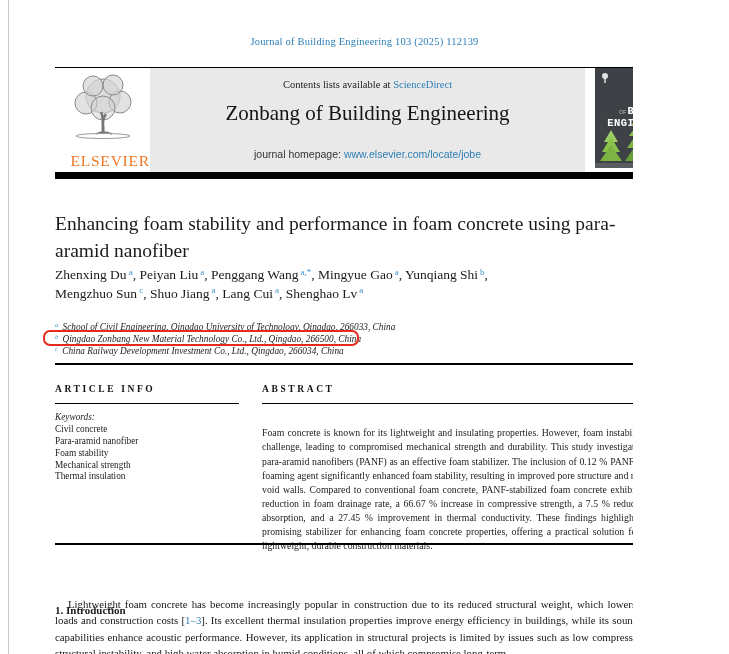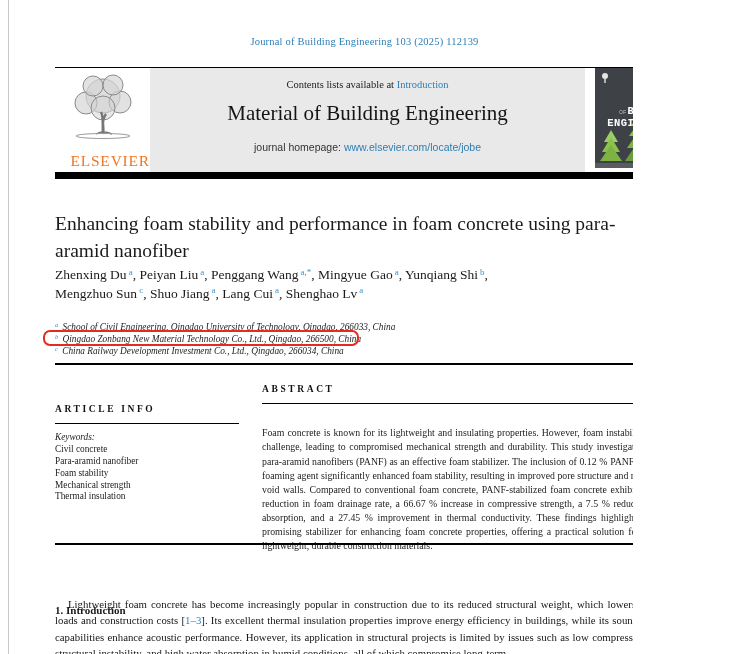--- a/index.html
+++ b/index.html
@@ -16,21 +16,21 @@
   .header-rule-top{height:1px;background:#000;}
   .header-row{display:flex;height:104px;}
   .logo-box{width:95px;background:#fff;position:relative;}
   .logo-box svg{display:block;margin:2px auto 0;}
   .elsevier-word{position:absolute;left:0;bottom:2px;width:100%;text-align:right;
                  color:#ef7622;font-size:15.5px;letter-spacing:.8px;}
   .banner{flex:1;background:#e9e9e9;text-align:center;padding-top:11px;box-sizing:border-box;}
   .contents-line{font-size:10.5px;color:#222;}
   .journal-title{font-size:21px;color:#151515;margin-top:11px;}
   .homepage-line{font-family:"Liberation Sans","DejaVu Sans",sans-serif;font-size:10.5px;
-                 color:#333;margin-top:15px;}
+                 color:#333;margin-top:22px;}
   .link{color:#2d7fb5;text-decoration:none;cursor:pointer;}
   .cover-box{width:90px;height:100px;margin-left:10px;background:#3e4246;position:relative;
              font-family:"Liberation Sans","DejaVu Sans",sans-serif;overflow:hidden;}
   .cover-mark{position:absolute;top:4px;left:5px;}
   .cover-titles{position:absolute;top:20px;left:0;width:86px;text-align:right;color:#fff;line-height:11px;}
   .cover-journal-of{font-size:4.5px;color:#cfd2d4;letter-spacing:.4px;margin-right:1px;}
   .cover-big{font-size:10.5px;font-weight:bold;letter-spacing:.4px;font-family:Liberation Mono, monospace;}
   .cover-trees{position:absolute;bottom:5px;left:0;}
   .cover-strip{position:absolute;bottom:0;left:0;width:90px;height:5px;background:#595d60;}
   .header-bar-bottom{height:7px;background:#000;}
@@ -45,21 +45,21 @@
              font-style:italic;line-height:12px;color:#222;}
   .aff-row .sup{font-size:6.5px;top:-3px;margin-left:0;margin-right:2px;}
   .red-box{position:absolute;left:-12px;top:9px;width:316px;height:16px;
            border:2.5px solid #e52b1e;border-radius:7px;box-sizing:border-box;}
 
   
   .rule{position:absolute;left:55px;width:630px;height:1.5px;background:#000;}
   .rule-1{top:363px;} .rule-2{top:543px;}
 
   
-  .info-col{position:absolute;left:55px;top:404px;width:184px;}
+  .info-col{position:absolute;left:55px;top:384px;width:184px;}
   .abs-col{position:absolute;left:262px;top:384px;width:425px;}
   .col-heading{font-size:9.5px;font-weight:bold;letter-spacing:2.6px;color:#111;}
   .col-rule{height:1.4px;background:#000;margin-top:9px;}
   .kw-label{font-style:italic;font-size:9.3px;margin-top:8px;line-height:11.8px;}
   .kw-list{font-size:9.3px;line-height:11.8px;}
   .abs-text{font-size:9.8px;line-height:14.1px;text-align:justify;margin-top:22px;color:#1b1b1b;}
 
   
   .intro-heading{position:absolute;left:55px;top:572px;font-size:11px;font-weight:bold;margin-top:32px;}
   .intro-para{position:absolute;left:55px;top:596px;width:632px;font-size:10.8px;
@@ -87,22 +87,22 @@
             <circle cx="43" cy="38" r="12" fill-opacity="0.55"></circle>
           </g>
           <path d="M43,64 C42,54 44,48 41,42 M43,64 C45,56 40,52 46,44" stroke="#777" stroke-width="2.4" fill="none"></path>
           <path d="M36,64 q7,-4 16,0" stroke="#777" stroke-width="1.4" fill="none"></path>
           <ellipse cx="43" cy="66" rx="27" ry="2.5" fill="none" stroke="#9a9a9a" stroke-width="1"></ellipse>
         </svg>
         <div class="elsevier-word">ELSEVIER</div>
       </div>
 
       <div class="banner">
-        <div class="contents-line"><span>Contents lists available at </span><span class="link">Introduction</span></div>
-        <div class="journal-title">Material of Building Engineering</div>
+        <div class="contents-line"><span>Contents lists available at </span><span class="link">ScienceDirect</span></div>
+        <div class="journal-title">Zonbang of Building Engineering</div>
         <div class="homepage-line"><span>journal homepage: </span><span class="link">www.elsevier.com/locate/jobe</span></div>
       </div>
 
       <div class="cover-box">
         <svg class="cover-mark" width="10" height="12" viewBox="0 0 10 12">
           <circle cx="5" cy="4" r="3" fill="#e3e3e3"></circle>
           <rect x="4.3" y="6" width="1.4" height="5" fill="#e3e3e3"></rect>
         </svg>
         <div class="cover-titles">
           <div><span class="cover-journal-of">JOURNAL OF</span><span class="cover-big">BUILDING</span></div>

